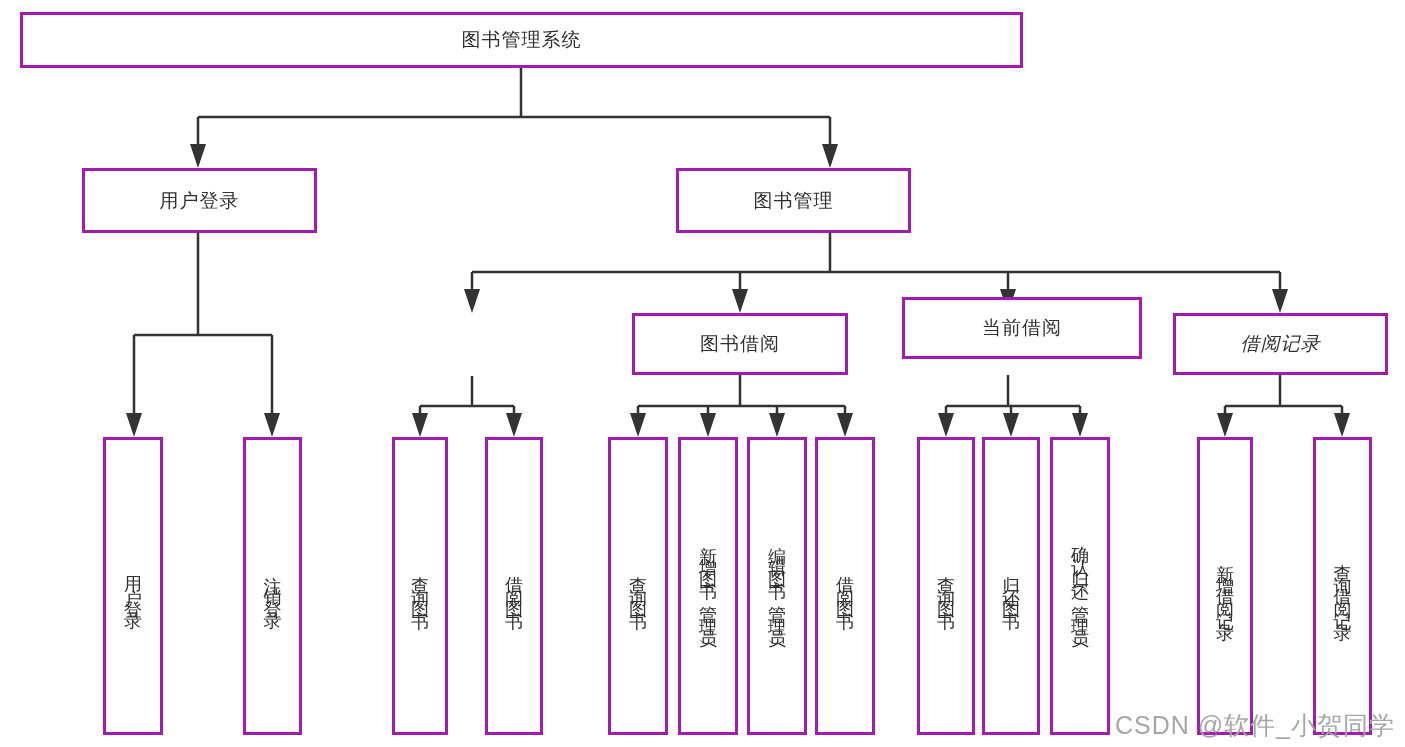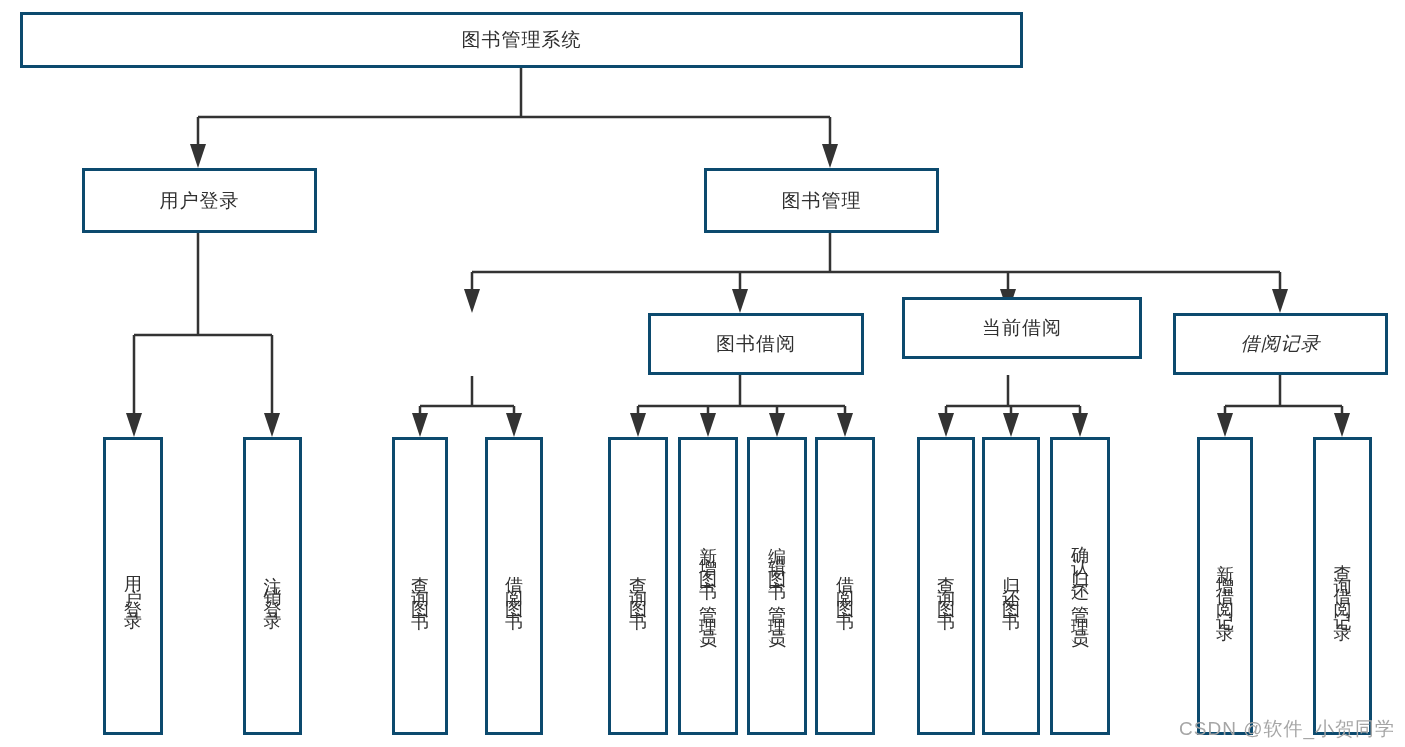--- a/index.html
+++ b/index.html
@@ -2,31 +2,31 @@
 <html><head>
 <meta charset="utf-8">
 <style>
   html,body{margin:0;padding:0;background:#ffffff;}
   .canvas{
     position:relative;width:1405px;height:747px;background:#ffffff;overflow:hidden;
     font-family:"Liberation Sans","DejaVu Sans",sans-serif;color:#303030;
   }
   svg.wires{position:absolute;left:0;top:0;width:1405px;height:747px;}
   .box{
-    position:absolute;background:#ffffff;border:3px solid #0c4a6e;box-sizing:border-box;
+    position:absolute;background:#ffffff;border:3px solid #a21caf;box-sizing:border-box;
     display:flex;align-items:center;justify-content:center;text-align:center;
   }
   .h-box{font-size:19px;letter-spacing:1px;}
   .leaf{top:437px;height:298px;font-size:18px;}
   .leaf .vtext{
     writing-mode:vertical-rl;text-orientation:mixed;
     letter-spacing:12px;line-height:1;white-space:nowrap;
   }
   .watermark{
-    position:absolute;right:10px;bottom:5px;font-size:19px;color:#a6a6a6;
+    position:absolute;right:10px;bottom:5px;font-size:25px;color:#a6a6a6;
     letter-spacing:1px;z-index:5;
   }
 </style>
 </head>
 <body>
 
 <div class="canvas">
 
   <svg class="wires" viewBox="0 0 1405 747" aria-hidden="true">
     <defs>
@@ -61,25 +61,25 @@
     <use href="#arrow" x="1342" y="437"></use>
   </svg>
 
   <div class="box h-box" style="left:20px;top:12px;width:1003px;height:56px;">
     <span>图书管理系统</span>
   </div>
 
   <div class="box h-box" style="left:82px;top:168px;width:235px;height:65px;">
     <span>用户登录</span>
   </div>
-  <div class="box h-box" style="left:704px;top:168px;width:235px;height:65px;">
+  <div class="box h-box" style="left:676px;top:168px;width:235px;height:65px;">
     <span>图书管理</span>
   </div>
 
-  <div class="box h-box" style="left:648px;top:313px;width:216px;height:62px;">
+  <div class="box h-box" style="left:632px;top:313px;width:216px;height:62px;">
     <span>图书借阅</span>
   </div>
   <div class="box h-box" style="left:902px;top:297px;width:240px;height:62px;">
     <span>当前借阅</span>
   </div>
   <div class="box h-box" style="left:1173px;top:313px;width:215px;height:62px;font-style:italic;">
     <span>借阅记录</span>
   </div>
 
   <div class="box leaf" style="left:103px;width:60px;">

